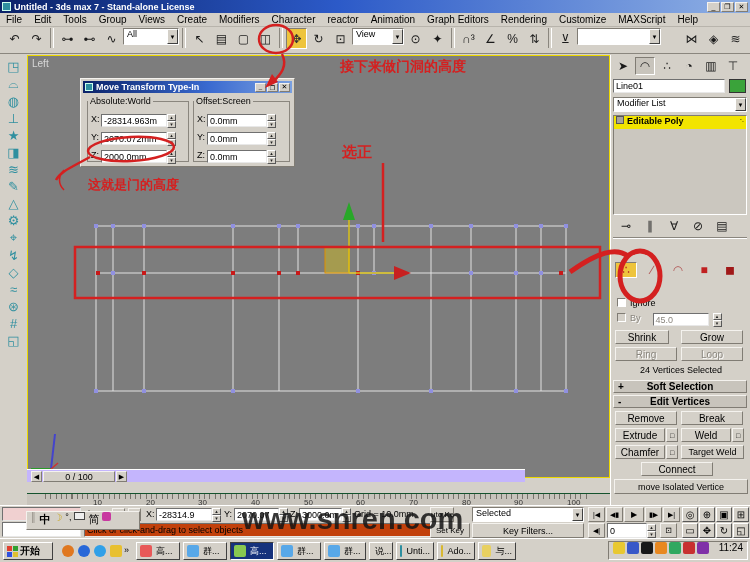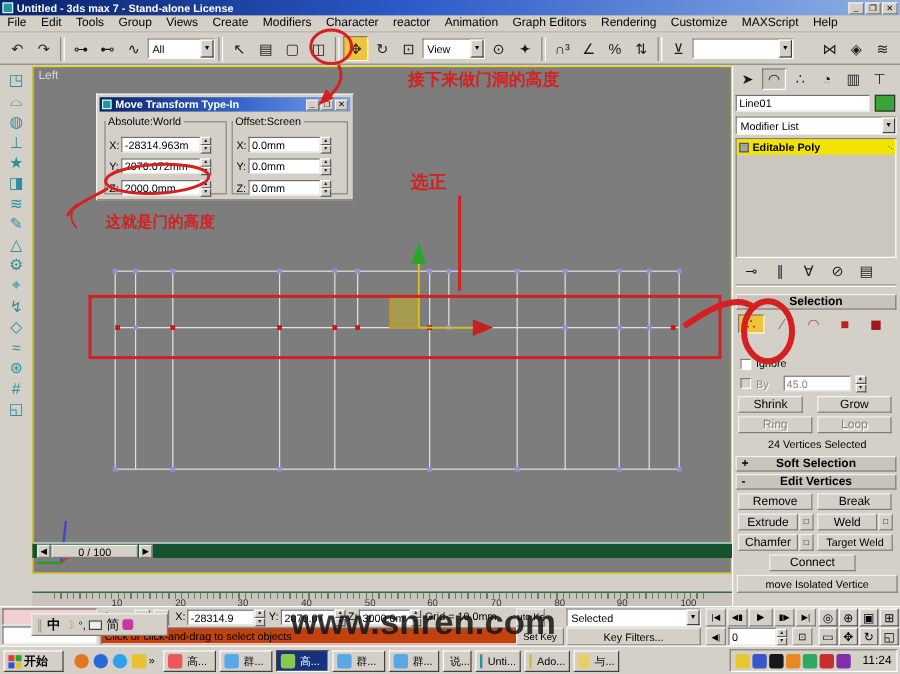--- a/index.html
+++ b/index.html
@@ -1,19 +1,19 @@
 <!DOCTYPE html>
 <html><head>
 <meta charset="utf-8">
 <style>
 *{margin:0;padding:0;box-sizing:border-box}
 html,body{width:750px;height:562px;overflow:hidden}
 body{position:relative;font-family:"Liberation Sans",sans-serif;background:#d4d0c8;font-size:10px;color:#000}
 .a{position:absolute}
-.row{display:flex;align-items:center}
+.row{display:flex;}
 .out2{border:1px solid;border-color:#f4f2ee #807c74 #807c74 #f4f2ee}
 .in{border:1px solid;border-color:#807c74 #fff #fff #807c74}
 .fld{background:#fff;border:1px solid;border-color:#707070 #e8e8e8 #e8e8e8 #707070;font-size:9px;white-space:nowrap;overflow:hidden;display:flex;align-items:center;padding:0 2px}
 .btn{background:#d4d0c8;display:flex;align-items:center;justify-content:center;font-size:10px;white-space:nowrap;overflow:hidden;cursor:default}
 .tbi{width:21px;height:21px;display:flex;align-items:center;justify-content:center;font-size:12px;color:#1a1a1a;background:#d4d0c8}
 .sep{width:4px;height:20px;border-left:1px solid #8a867e;border-right:1px solid #fff;margin:0 2px}
 .spin{display:flex;flex-direction:column;justify-content:center;width:9px;height:13px;font-size:5px;line-height:5px;text-align:center;background:#d4d0c8;color:#222}
 .spin b{display:block;border:1px solid;border-color:#fff #585858 #585858 #fff;font-weight:normal;flex:1}
 .cb{width:9px;height:9px;background:#fff;border:1px solid;border-color:#807c74 #fff #fff #807c74;display:inline-block}
 .roll{background:#c8c4bc;font-weight:bold;font-size:10px;display:flex;align-items:center;justify-content:center}
@@ -294,24 +294,20 @@
     </div>
   </div>
   <div class="row" style="position:absolute;left:2px;top:163px;gap:6px;padding-left:4px;">
     <div class="tbi" style="width:18px;height:15px;">⊸</div>
     <div class="tbi" style="width:18px;height:15px;">∥</div>
     <div class="tbi" style="width:18px;height:15px;">∀</div>
     <div class="tbi" style="width:18px;height:15px;">⊘</div>
     <div class="tbi" style="width:18px;height:15px;">▤</div>
   </div>
   <div style="position:absolute;left:2px;top:182px;width:134px;border-top:1px solid #8a867e;border-bottom:1px solid #fff;"></div>
-  <div class="roll out2" style="position:absolute;left:2px;top:190px;width:134px;height:13px;">
-    <span style="position:absolute;left:4px;">-</span>
-      <span>Selection</span>
-  </div>
   <div class="row" style="position:absolute;left:4px;top:207px;gap:4px;">
     <div class="tbi in" style="width:22px;height:16px;background:#eec43c;color:#b02020;">∴</div>
     <div class="tbi" style="width:22px;height:16px;color:#b05050;">∕</div>
     <div class="tbi" style="width:22px;height:16px;color:#b05050;">◠</div>
     <div class="tbi" style="width:22px;height:16px;color:#c02020;">■</div>
     <div class="tbi" style="width:22px;height:16px;color:#a01818;">◼</div>
   </div>
   <div class="row" style="position:absolute;left:6px;top:243px;gap:4px;">
     <span class="cb"></span>
     <span style="font-size:9px;">Ignore</span>
@@ -370,21 +366,21 @@
       <span>Target Weld</span>
     </div>
   <div class="btn out2" style="position:absolute;left:30px;top:407px;width:72px;height:14px;">
       <span>Connect</span>
     </div>
   <div class="btn out2" style="position:absolute;left:3px;top:424px;width:134px;height:15px;font-size:9px;">
       <span>move Isolated Vertice</span>
     </div>
 </div>
 
-<div class="a" style="left:27px;top:452px;width:583px;height:13px;background:#14532d;border-top:1px solid #fff;">
+<div class="a" style="left:27px;top:469px;width:498px;height:13px;background:#c4b5fd;border-top:1px solid #fff;">
   <div class="btn out2" style="position:absolute;left:4px;top:1px;width:11px;height:11px;font-size:7px;">◀</div>
   <div class="btn out2" style="position:absolute;left:16px;top:1px;width:72px;height:11px;font-size:9px;">
       <span>0 / 100</span>
     </div>
   <div class="btn out2" style="position:absolute;left:89px;top:1px;width:11px;height:11px;font-size:7px;">▶</div>
 </div>
 
 <div class="a" style="left:27px;top:493px;width:583px;height:12px;background:#c8c4bc;border-top:1px solid #14532d;">
   <div style="position:absolute;left:18px;top:0;width:545px;height:5px;background:repeating-linear-gradient(90deg,#77736b 0,#77736b 1px,transparent 1px,transparent 5.3px);"></div>
   <span class="tick-num" style="left:66px;">10</span>

